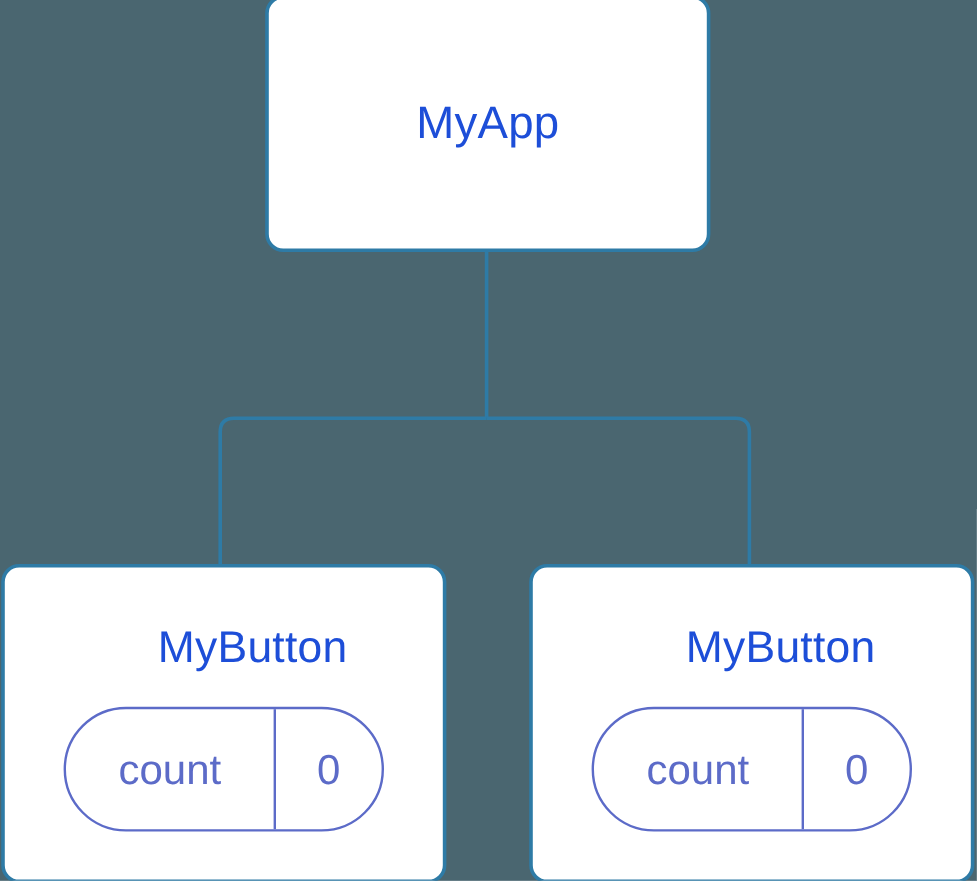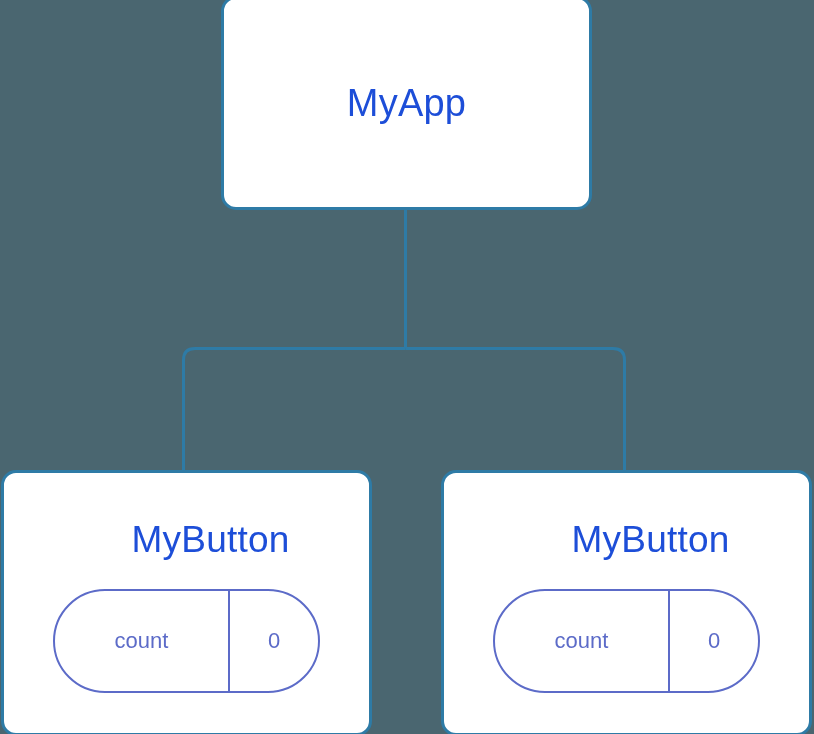--- a/index.html
+++ b/index.html
@@ -92,21 +92,21 @@
     align-items: stretch;
     background: transparent;
   }
 
   .pill-key,
   .pill-value {
     display: flex;
     align-items: center;
     justify-content: center;
     color: #5c6bc8;
-    font-size: 22px;
+    font-size: 35px;
     line-height: 1;
     white-space: nowrap;
   }
 
   .pill-key {
     flex: 0 0 173px;
     border-right: 2px solid #5c6bc8;
   }
 
   .pill-value {

